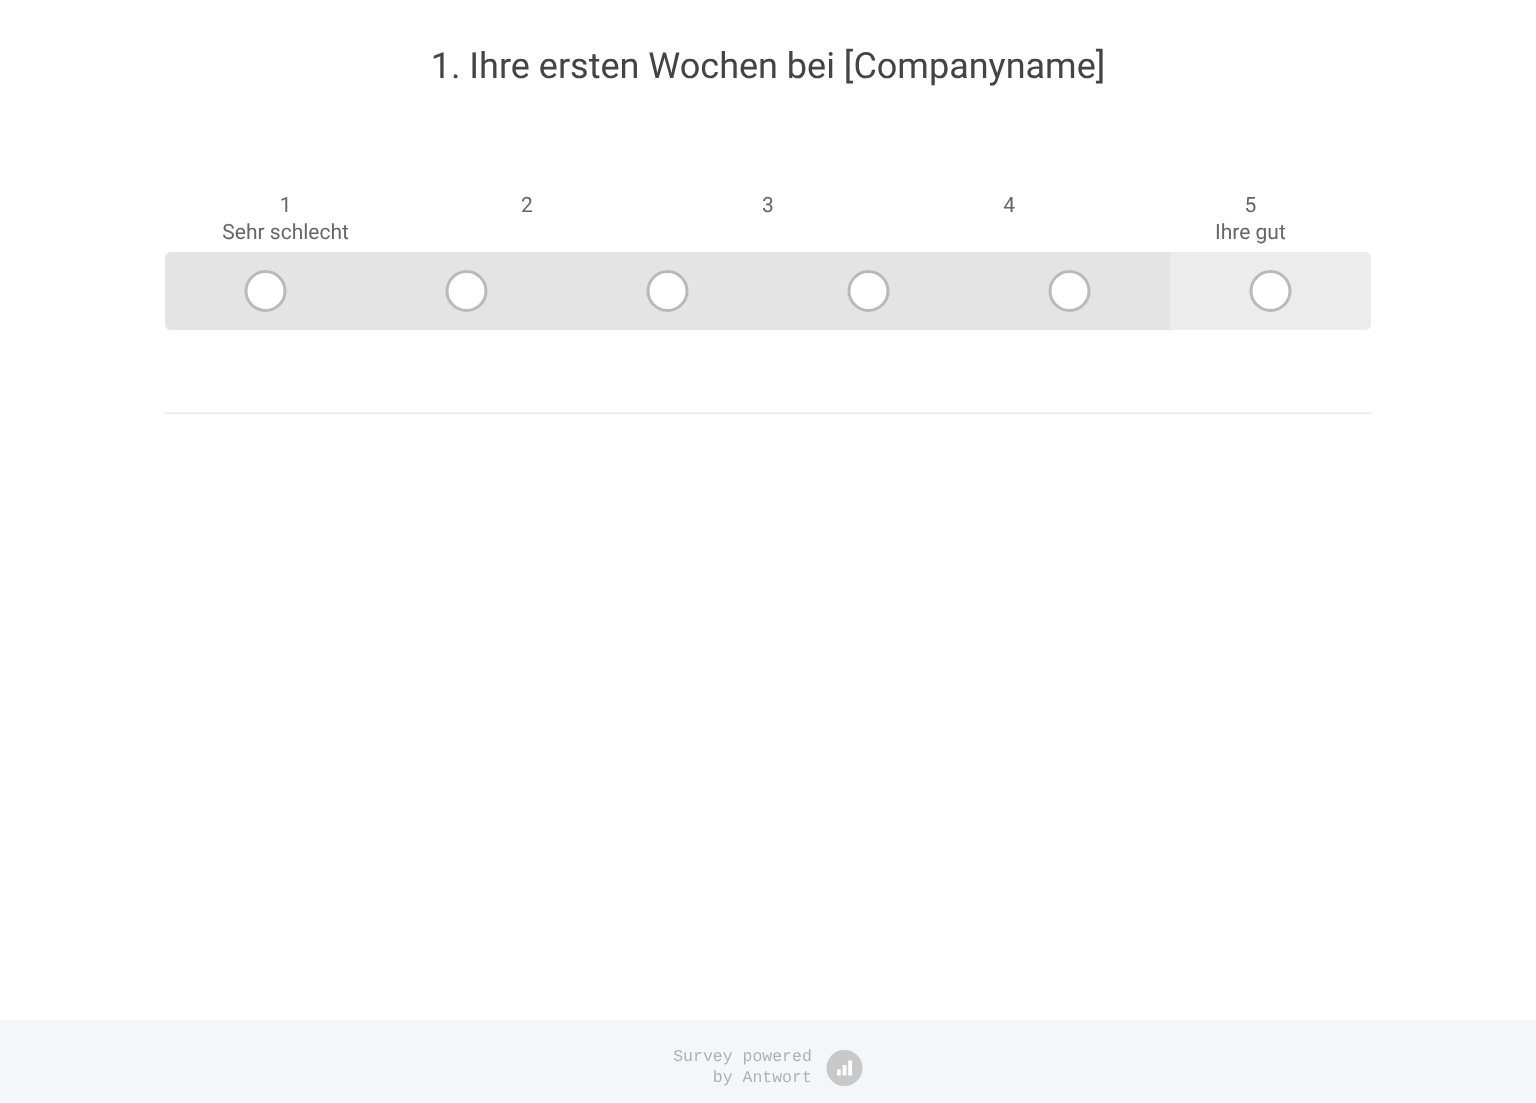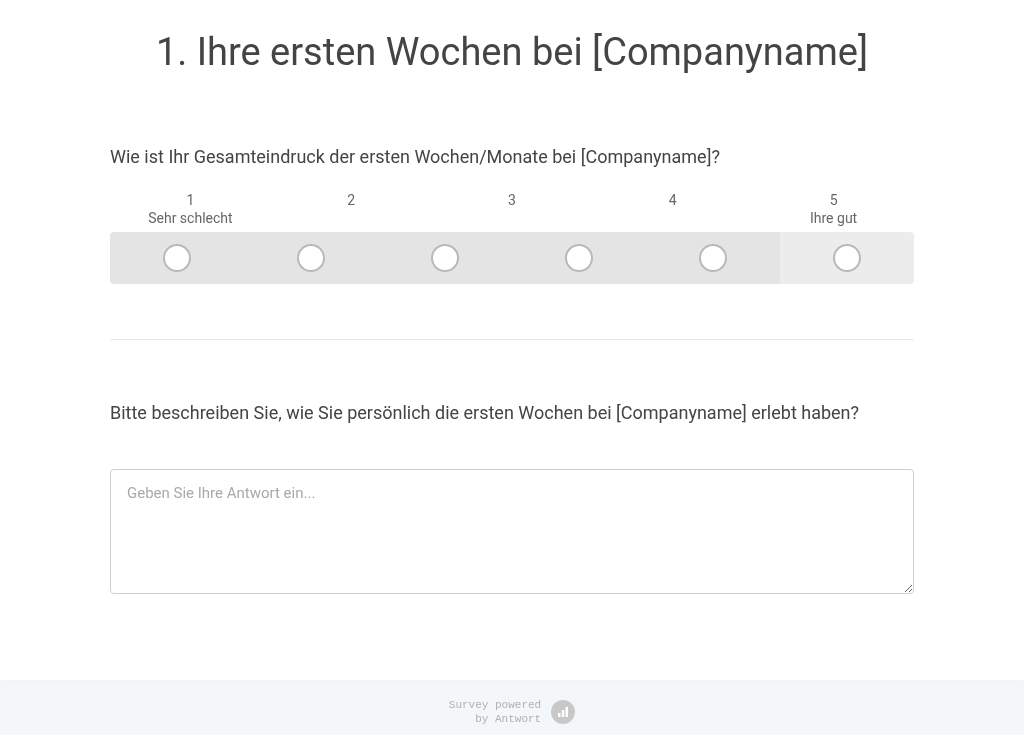--- a/index.html
+++ b/index.html
@@ -18,21 +18,21 @@
     .survey-container {
       background: #ffffff;
       margin: 0 auto;
       max-width: 1024px;
       min-height: 680px;
       padding: 20px 0 40px 0;
       box-shadow: 0 0 6px rgba(0,0,0,0.02);
     }
     .page-title {
       text-align: center;
-      font-size: 38px;
+      font-size: 24px;
       font-weight: 400;
       color: #444444;
       margin: 10px 0 70px 0;
     }
     .question-section {
       padding: 0 110px;
     }
     .question-text {
       font-size: 18px;
       font-weight: 400;
@@ -124,21 +124,20 @@
       fill: #ffffff;
     }
   </style>
 </head>
 <body>
 
 <div class="survey-container">
   <h1 class="page-title">1. Ihre ersten Wochen bei [Companyname]</h1>
 
   <div class="question-section">
-    <div class="question-text">Wie ist Ihr Gesamteindruck der ersten Wochen/Monate bei [Companyname]?</div>
 
     <div class="rating-header">
       <div class="header-cell">
         <div>1</div>
         <div>Sehr schlecht</div>
       </div>
       <div class="header-cell">
         <div></div>
         <div>2</div>
       </div>
@@ -173,24 +172,20 @@
         <div class="radio-circle"></div>
       </div>
       <div class="rating-cell na">
         <div class="radio-circle"></div>
       </div>
     </div>
   </div>
 
   <hr class="divider">
 
-  <div class="question-section">
-    <div class="question-text">Bitte beschreiben Sie, wie Sie persönlich die ersten Wochen bei [Companyname] erlebt haben?</div>
-    <textarea class="answer-textarea" placeholder="Geben Sie Ihre Antwort ein..." style=""></textarea>
-  </div>
 </div>
 
 <div class="footer">
   <div class="footer-text">
     <div>Survey powered</div>
     <div>by Antwort</div>
   </div>
   <div class="footer-icon">
     <svg width="12" height="12" viewBox="0 0 12 12">
       <rect x="1" y="7" width="2.5" height="4" fill="#fff"></rect>

